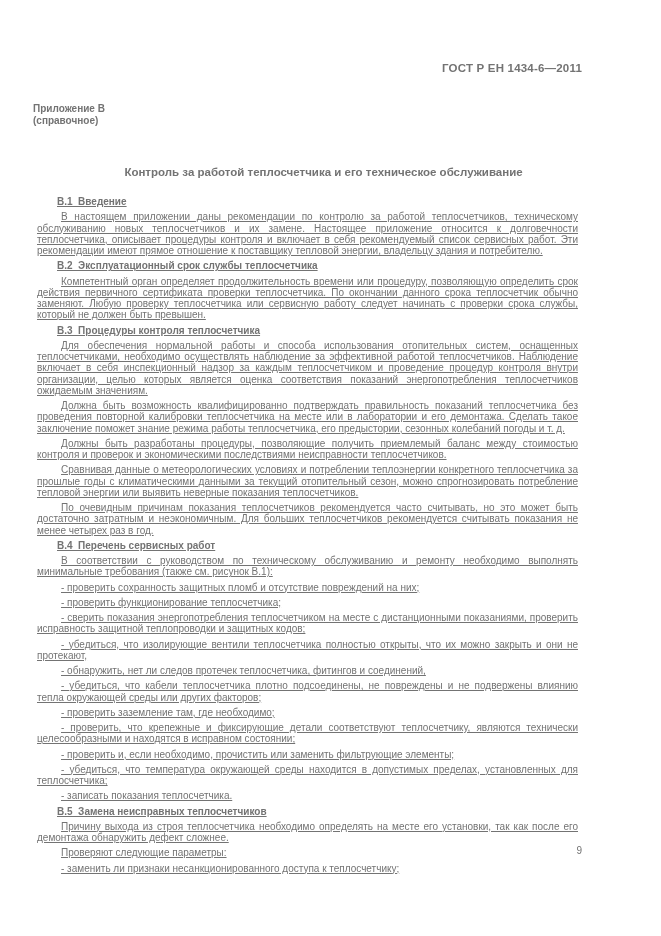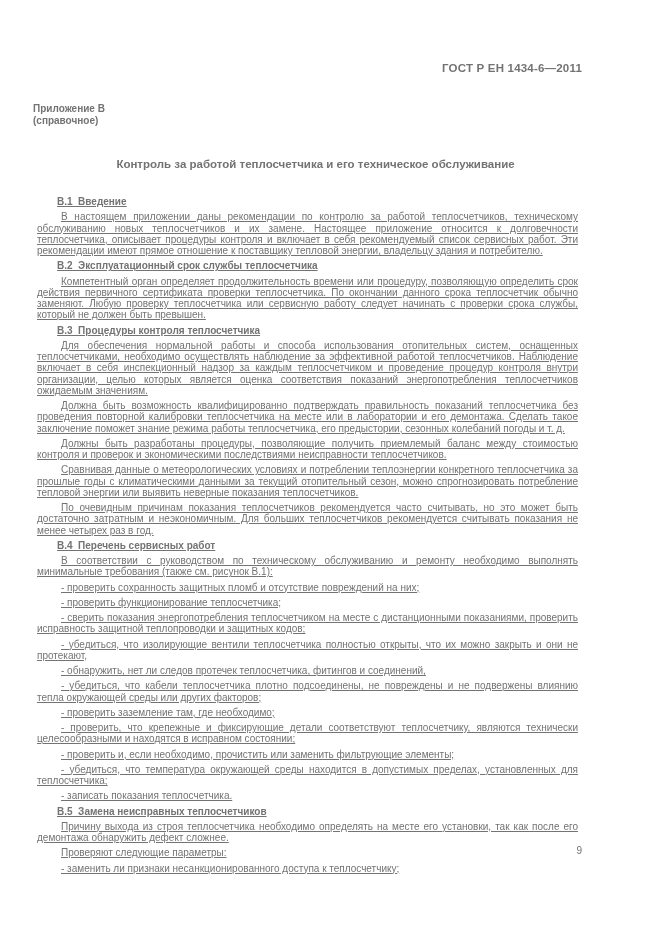--- a/index.html
+++ b/index.html
@@ -29,21 +29,21 @@
     font-weight: bold;
     font-size: 10px;
     line-height: 11.5px;
     margin-top: 6px;
   }
   .main-title {
     position: absolute;
     top: 150px;
     left: 33px;
     width: 549px;
-    margin: 8px;
+    margin: 16px;
     text-align: center;
     font-weight: bold;
     font-size: 11.5px;
     line-height: 13px;
   }
   .content {
     position: absolute;
     top: 193px;
     left: 33px;
     width: 549px;

